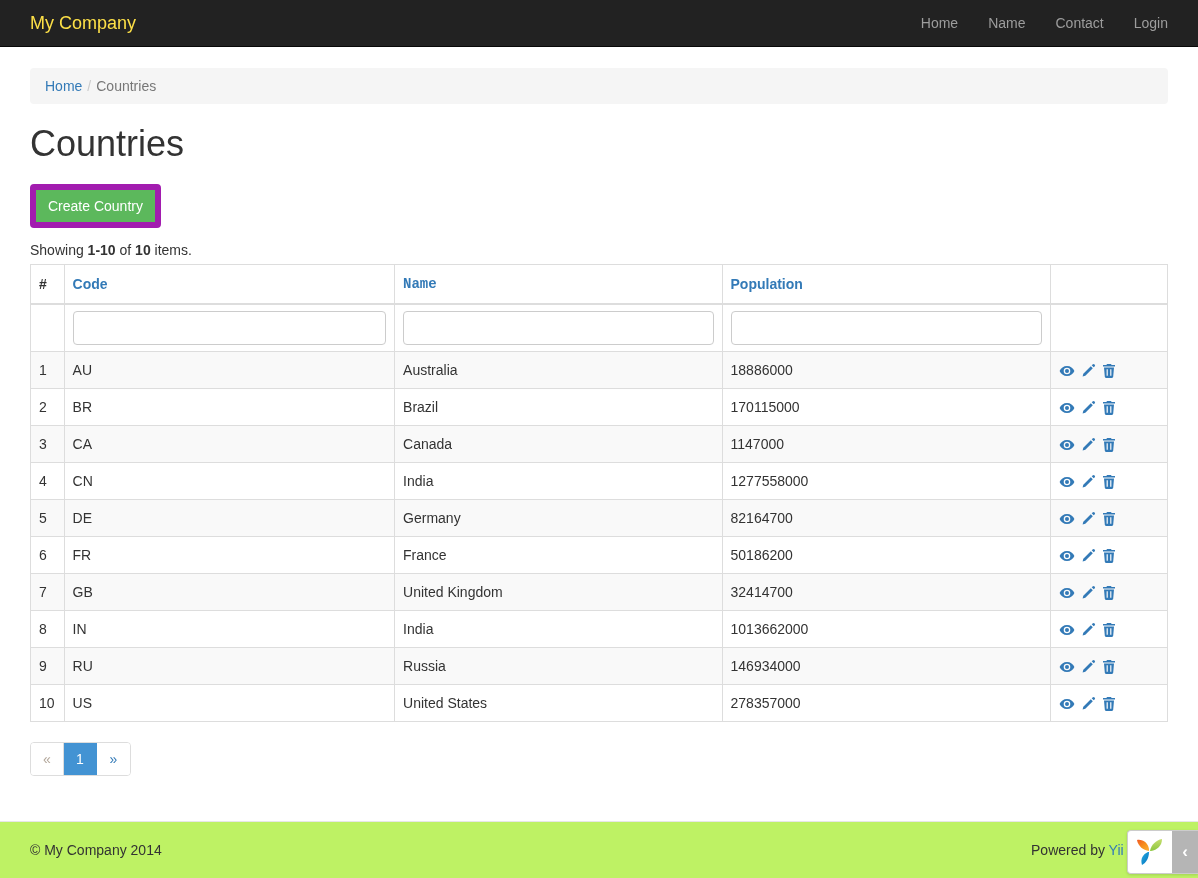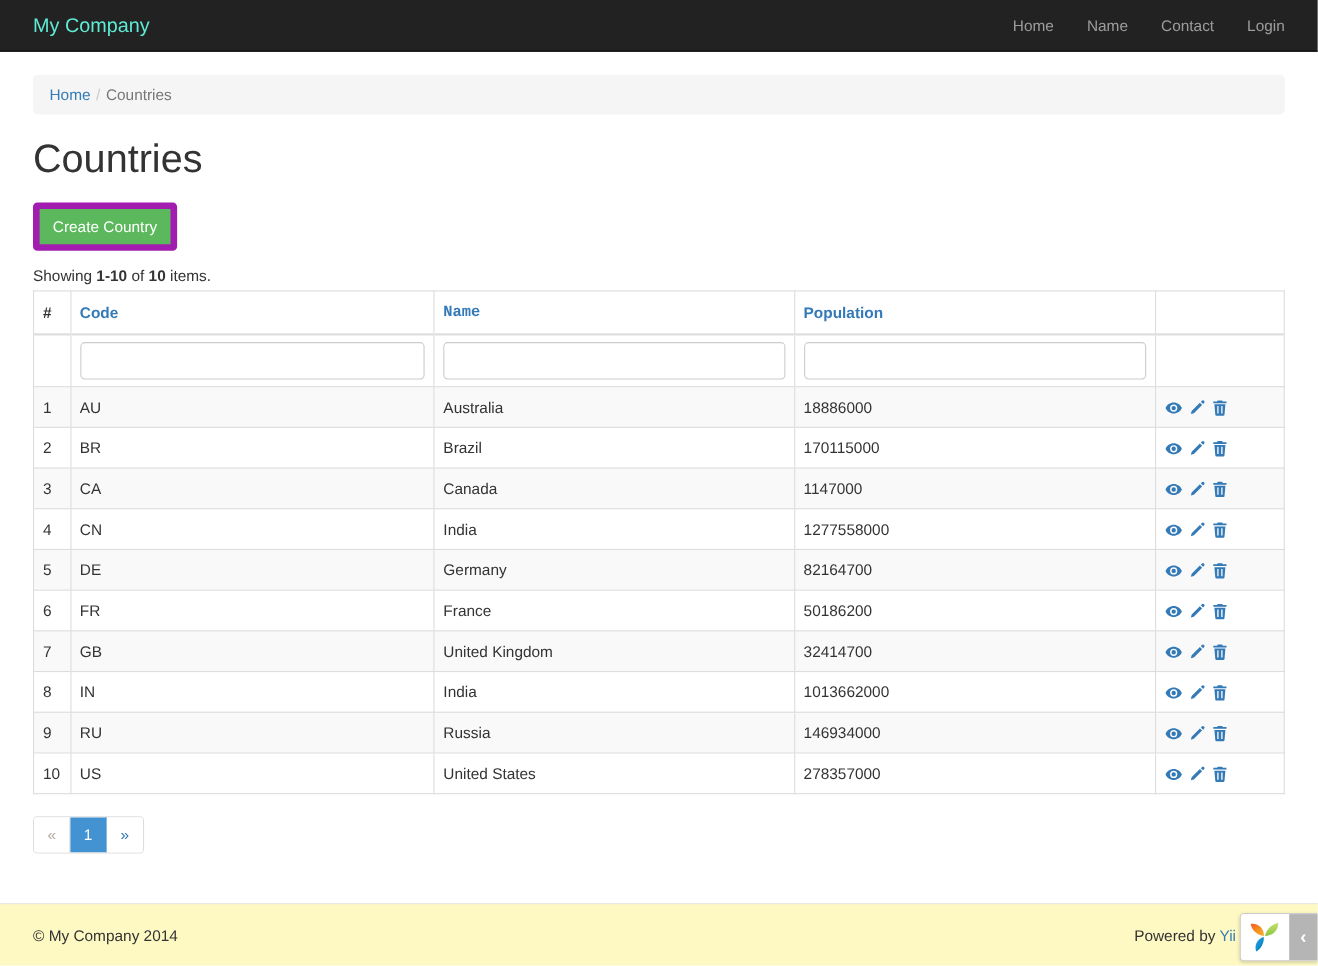--- a/index.html
+++ b/index.html
@@ -19,21 +19,21 @@
   .navbar {
     height: 47px;
     background: #222222;
     border-bottom: 1px solid #080808;
     display: flex;
     align-items: center;
     justify-content: space-between;
     padding: 0 15px;
   }
   .navbar-brand {
-    color: #5eead4;
+    color: #fde047;
     font-size: 18px;
     padding: 0 15px;
     text-decoration: none;
     line-height: 46px;
   }
   .navbar-nav { display: flex; list-style: none; margin: 0; padding: 0; }
   .navbar-nav li a {
     display: block;
     color: #9d9d9d;
     text-decoration: none;
@@ -176,21 +176,21 @@
   }
   ul.pagination li.disabled a { color: #b3a79a; }
 
   
   footer.footer {
     position: absolute;
     left: 0; right: 0;
     bottom: 0;
     height: 57px;
     border-top: 1px solid #e7e7e7;
-    background: #fef9c3;
+    background: #bef264;
     display: flex;
     align-items: center;
   }
   footer .inner {
     width: 1168px;
     margin: 0 auto;
     padding: 0 15px;
     display: flex;
     justify-content: space-between;
     align-items: center;

